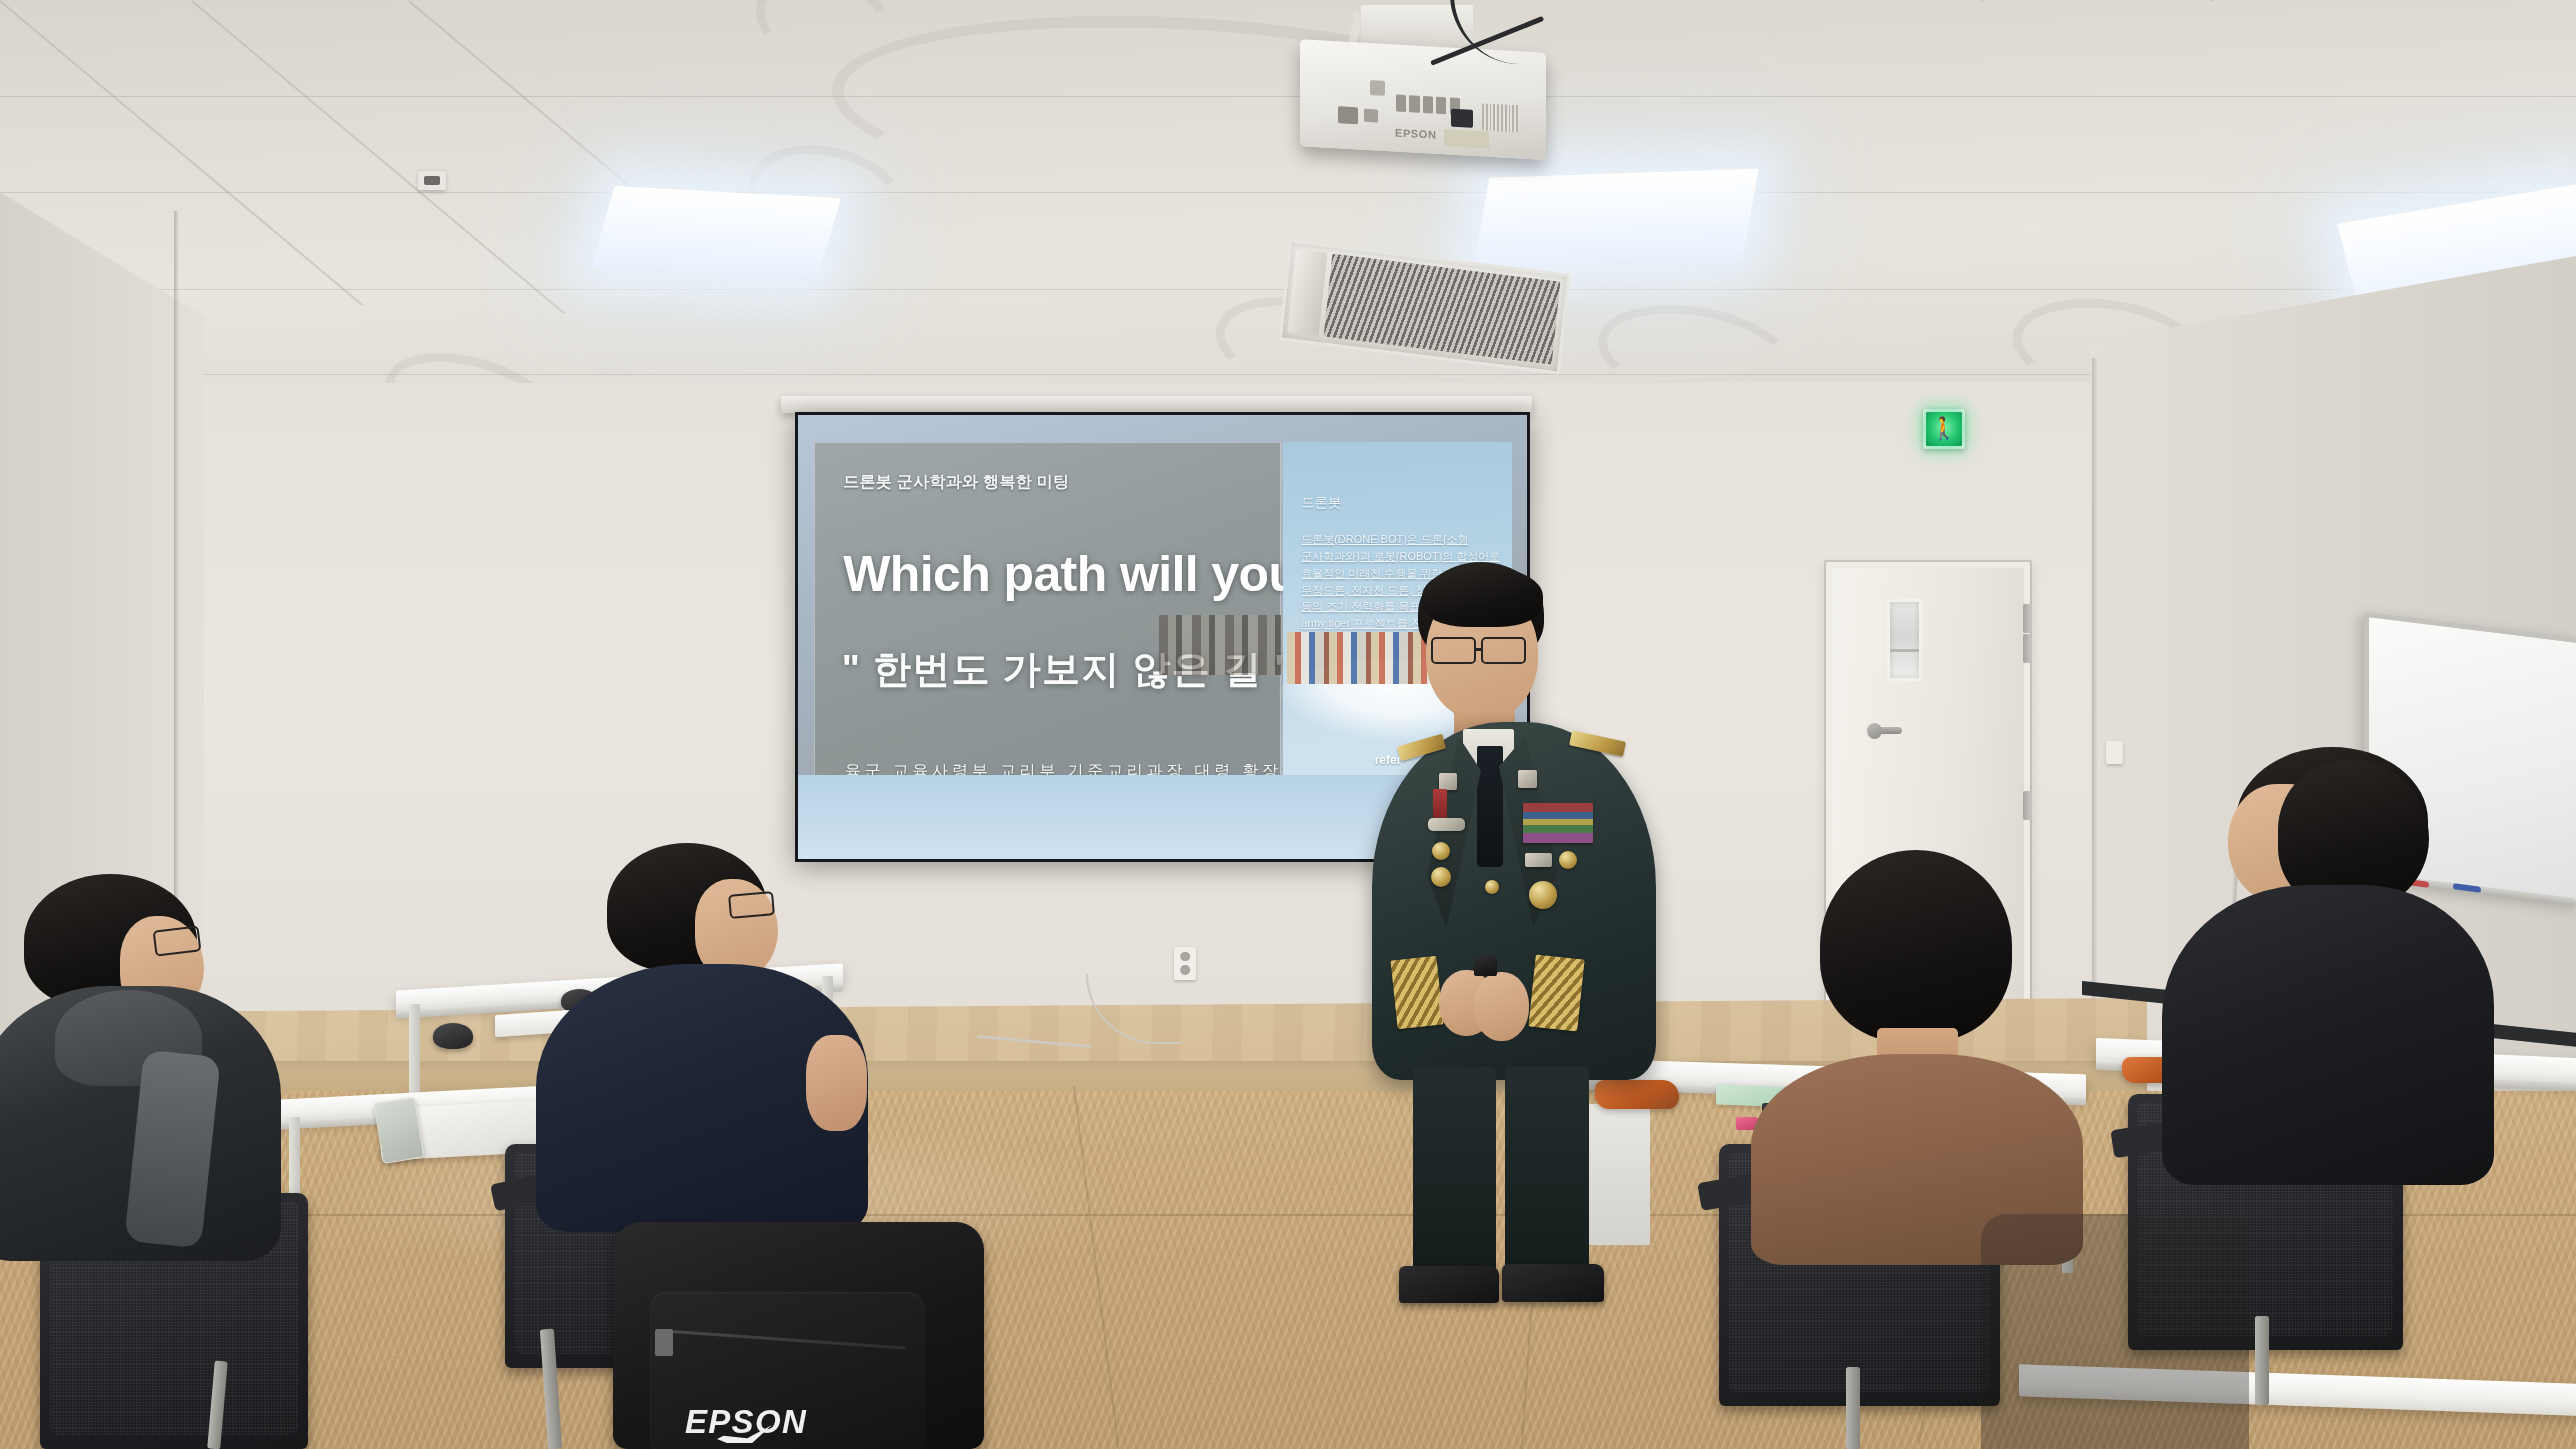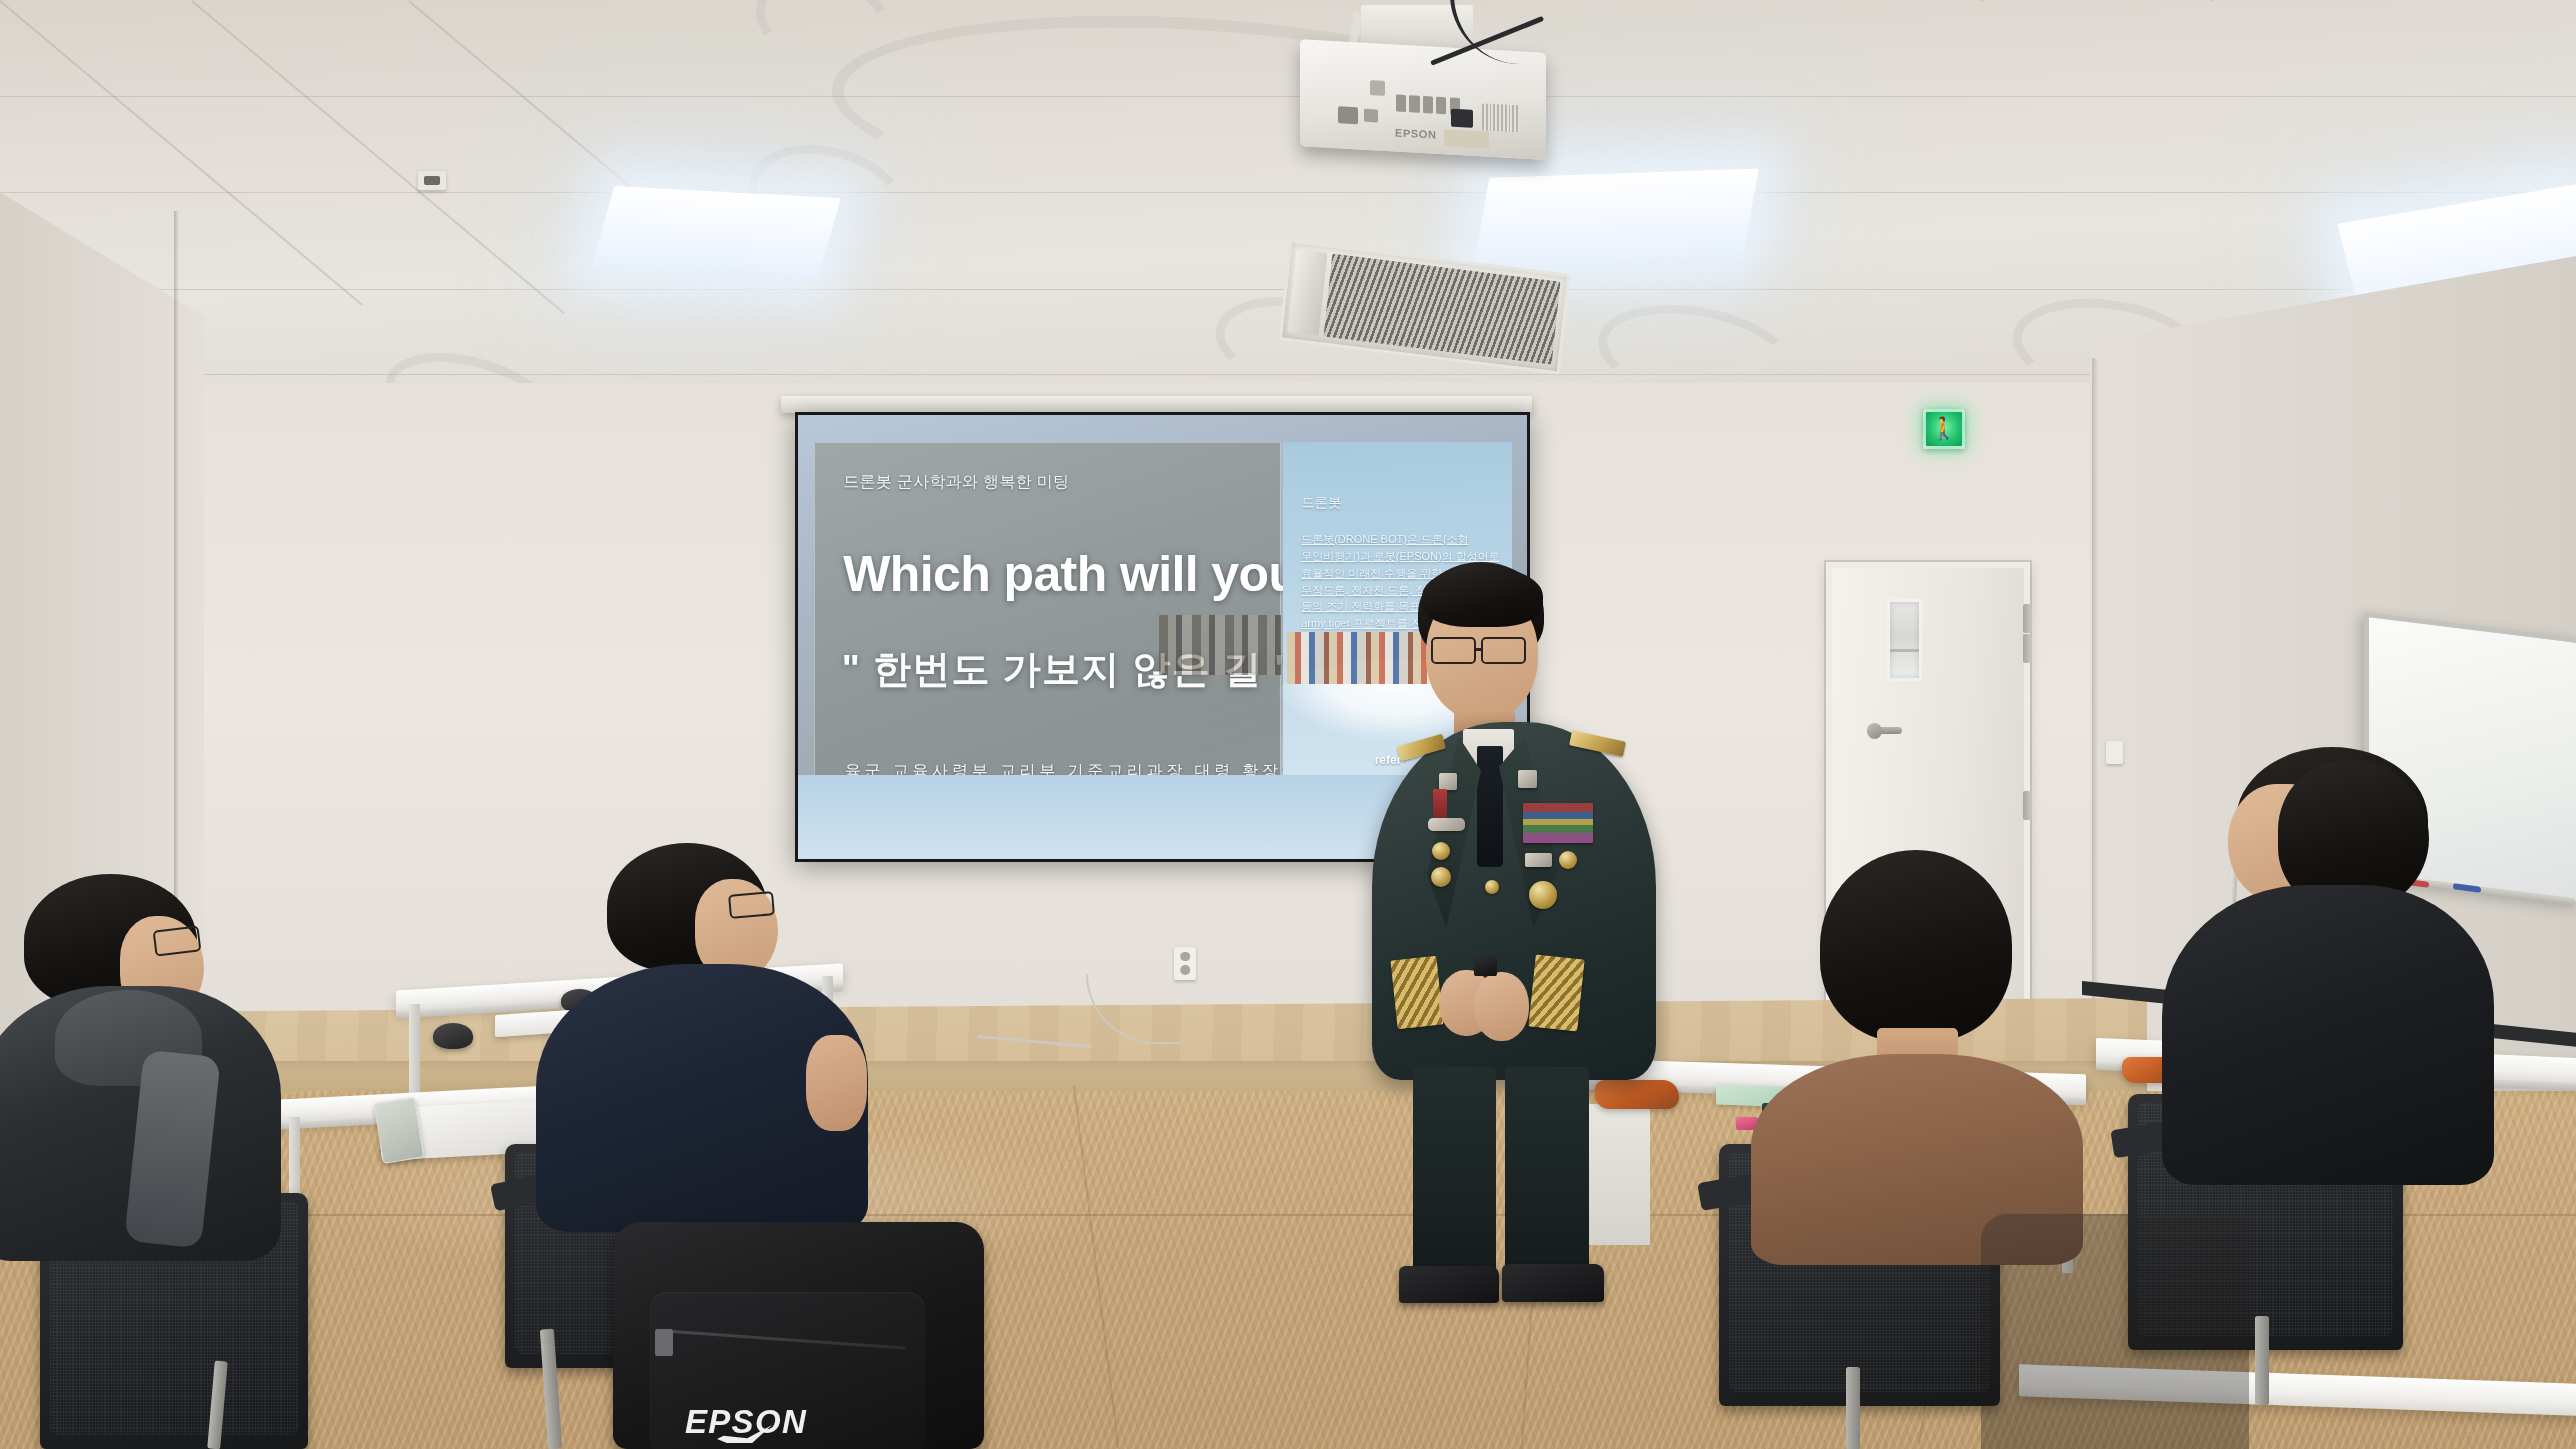--- a/index.html
+++ b/index.html
@@ -152,20 +152,21 @@
     border:0.6px solid rgba(255,255,255,.38);
   }
   .slide-right {
     position:absolute; left:66.5%; top:6%; width:31.5%; height:94%;
     background:linear-gradient(178deg,#a9cade 0%,#b6d4e6 30%,#c6dcea 55%,#d9e9f4 100%);
   }
   .slide-kicker {
     position:absolute; color:#f2f4f5; letter-spacing:0.3px;
     text-shadow:0 0.6px 2.6px rgba(0,0,0,.45);
     white-space:nowrap;
+    font-weight:bold;
   }
   .slide-title {
     position:absolute; color:#ffffff; font-weight:bold;
     letter-spacing:-0.6px; white-space:nowrap;
     text-shadow:0 1.3px 6.4px rgba(0,0,0,.40);
   }
   .slide-quote {
     position:absolute; color:#fbfcfc; font-weight:bold;
     letter-spacing:1.3px; white-space:nowrap;
     text-shadow:0 1.3px 6.4px rgba(0,0,0,.38);
@@ -630,21 +631,21 @@
 
       <div class="slide-byline" style="left:6.4%; top:78.0%; font-size:16px;">육군  교육사령부  교리부  기준교리과장  대령  황장일</div>
       <div class="slide-underline" style="left:5.5%; top:85.8%; width:60%;"></div>
 
       <div class="ship-dark" style="left:49.5%; top:45.0%; width:19%; height:13.5%;"></div>
 
       <div class="slide-right">
         <div class="rp-head" style="left:8%; top:12.5%; font-size:13.4px;">드론봇</div>
         <div class="rp-body" style="left:8%; top:21.5%; font-size:11px;text-decoration:underline;">
           <span>드론봇(DRONE BOT)은 드론(소형</span>
-          <span>무인비행기)과 로봇(EPSON)의 합성어로</span>
+          <span>군사학과와)과 로봇(ROBOT)의 합성어로</span>
           <span>효율적인 미래전 수행을 위한 정찰드론,</span>
           <span>무장드론, 전자전 드론, 정찰 및 다목적 로봇</span>
           <span>등의 조기 전력화를 목표로 두고 있다. 육군은</span>
           <span>army tiger 프로젝트를 진행중이며 ㅇㅇ사단</span>
           <span>ㅇㅇ여단 및 대대를 대상으로 부대를 창설하여</span>
           <span>전투실험 및 교리 등을 작성 추진하고 있</span>
         </div>
 
         <div class="wave" style="left:-4%; top:52%; width:108%; height:20%;"></div>
         <div class="ship" style="left:2%; top:45.5%; width:92%; height:12.5%;"></div>

